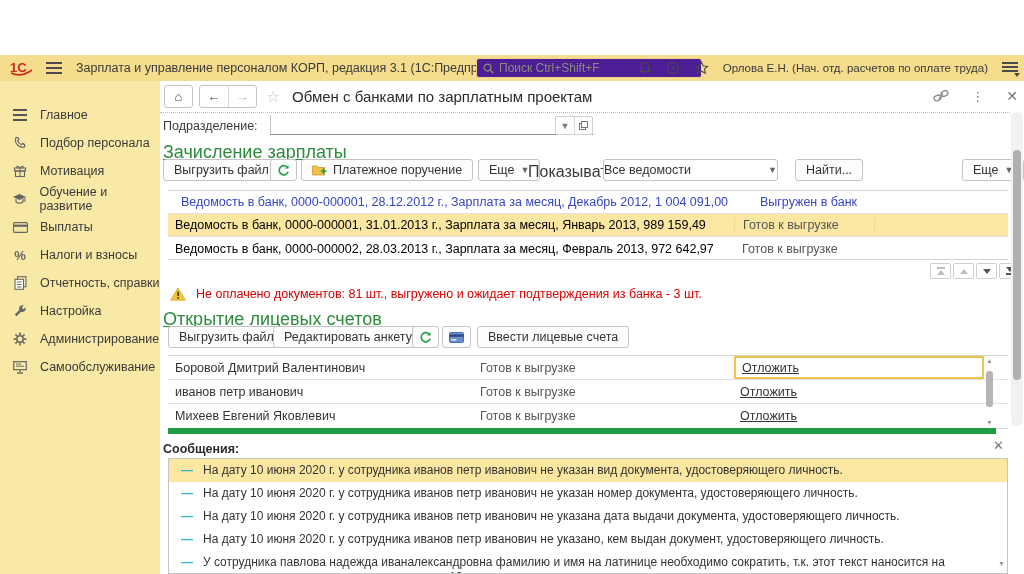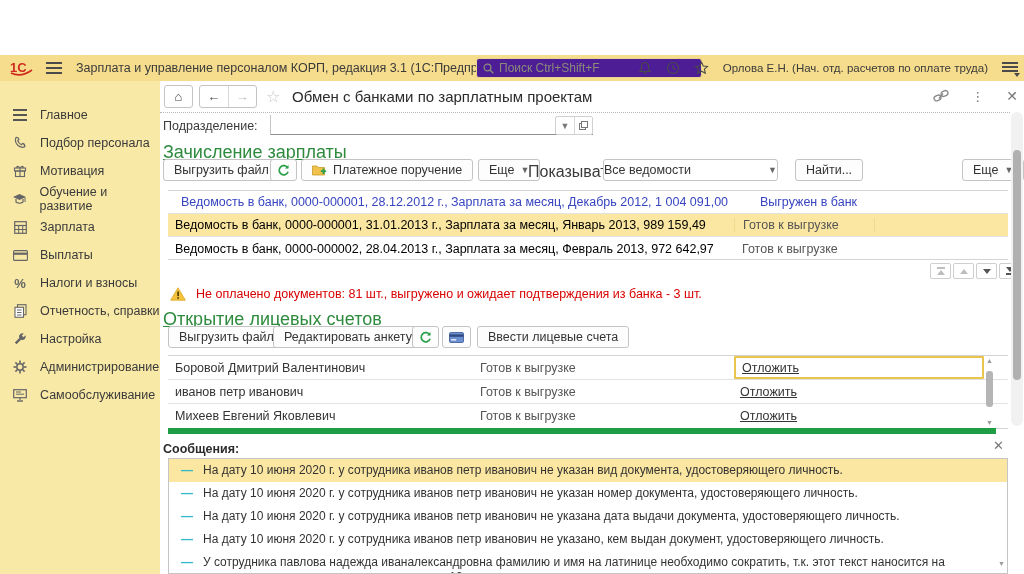--- a/index.html
+++ b/index.html
@@ -221,32 +221,20 @@
           <svg width="15" height="13" viewBox="0 0 15 13">
             <path d="M7.5 1 L14 4 L7.5 7 L1 4 Z" fill="#666"></path>
             <path d="M4 6 L4 9 Q7.5 11.5 11 9 L11 6" fill="none" stroke="#666" stroke-width="1.2"></path>
             <line x1="13" y1="4.5" x2="13" y2="9" stroke="#666" stroke-width="1"></line>
           </svg>
         </span>
       <span class="lbl">Обучение и развитие</span>
     </div>
     <div class="side-item">
       <span class="ic">
-          <svg width="13" height="13" viewBox="0 0 13 13">
-            <rect x="0.7" y="0.7" width="11.6" height="11.6" fill="none" stroke="#666" stroke-width="1.2"></rect>
-            <line x1="0.7" y1="4.5" x2="12.3" y2="4.5" stroke="#666" stroke-width="1.2"></line>
-            <line x1="4.7" y1="4.5" x2="4.7" y2="12.3" stroke="#666" stroke-width="1"></line>
-            <line x1="8.7" y1="4.5" x2="8.7" y2="12.3" stroke="#666" stroke-width="1"></line>
-            <line x1="0.7" y1="8.5" x2="12.3" y2="8.5" stroke="#666" stroke-width="1"></line>
-          </svg>
-        </span>
-      <span class="lbl">Зарплата</span>
-    </div>
-    <div class="side-item">
-      <span class="ic">
           <svg width="15" height="11" viewBox="0 0 15 11">
             <rect x="0.6" y="0.6" width="13.8" height="9.8" rx="1" fill="none" stroke="#666" stroke-width="1.1"></rect>
             <rect x="0.6" y="2.6" width="13.8" height="2.2" fill="#666"></rect>
           </svg>
         </span>
       <span class="lbl">Выплаты</span>
     </div>
     <div class="side-item">
       <span class="ic" style="font-size:13px;font-weight:bold;color:#666;">%</span>
       <span class="lbl">Налоги и взносы</span>
@@ -383,21 +371,21 @@
         <span class="c-text">Ведомость в банк, 0000-000001, 28.12.2012 г., Зарплата за месяц, Декабрь 2012, 1 004 091,00</span>
         <span class="c-status">Выгружен в банк</span>
         <span class="c-extra"></span>
       </div>
       <div class="t1row sel">
         <span class="c-text">Ведомость в банк, 0000-000001, 31.01.2013 г., Зарплата за месяц, Январь 2013, 989 159,49</span>
         <span class="c-status">Готов к выгрузке</span>
         <span class="c-extra"></span>
       </div>
       <div class="t1row">
-        <span class="c-text">Ведомость в банк, 0000-000002, 28.04.2013 г., Зарплата за месяц, Февраль 2013, 972 642,97</span>
+        <span class="c-text">Ведомость в банк, 0000-000002, 28.03.2013 г., Зарплата за месяц, Февраль 2013, 972 642,97</span>
         <span class="c-status">Готов к выгрузке</span>
         <span class="c-extra"></span>
       </div>
     </div>
 
     <div class="listnav">
       <span class="nbtn">
           <span class="bar gray"></span>
           <span class="tri up"></span>
         </span>

